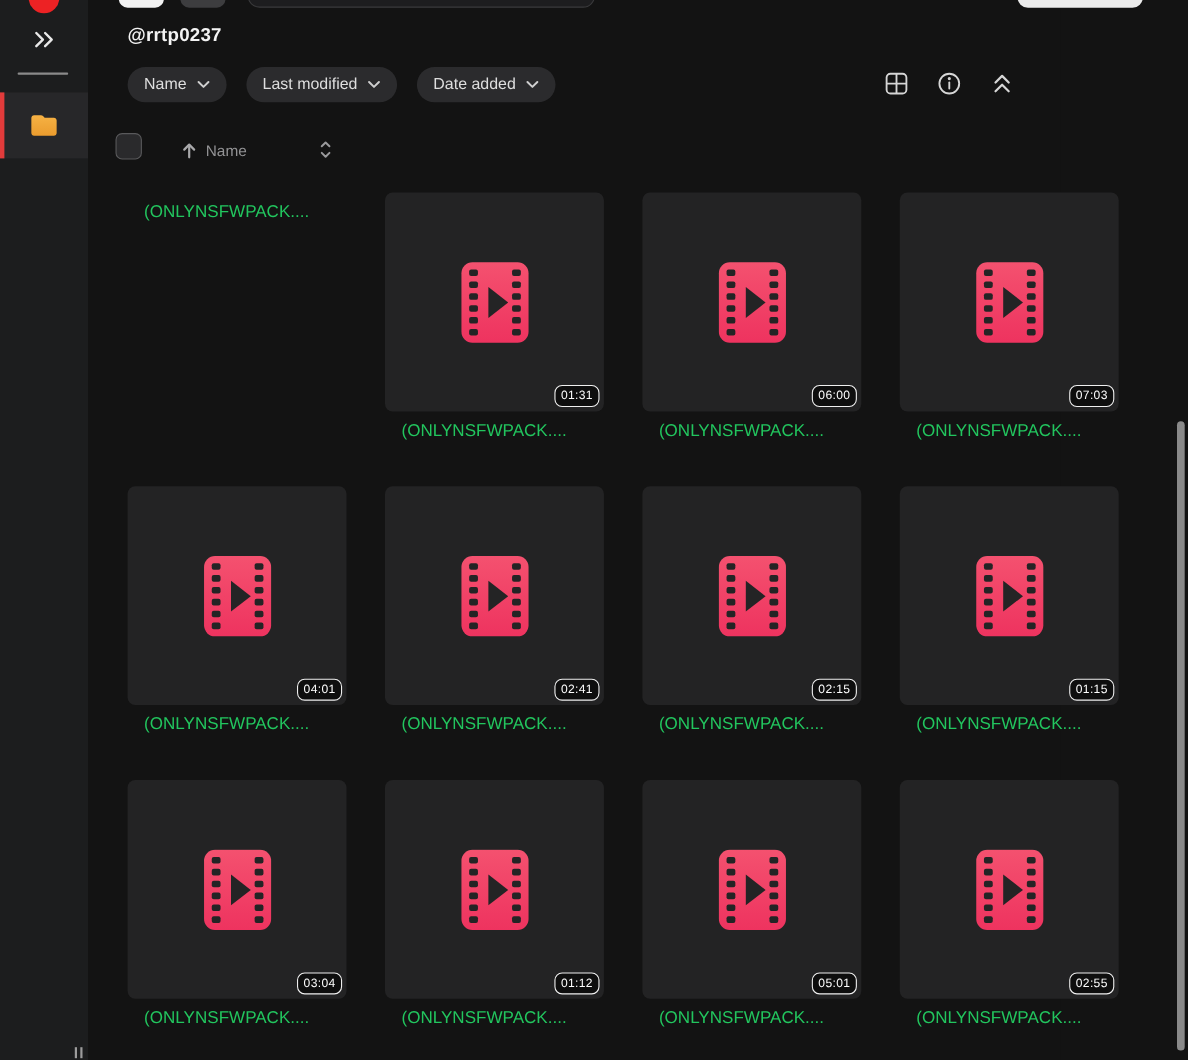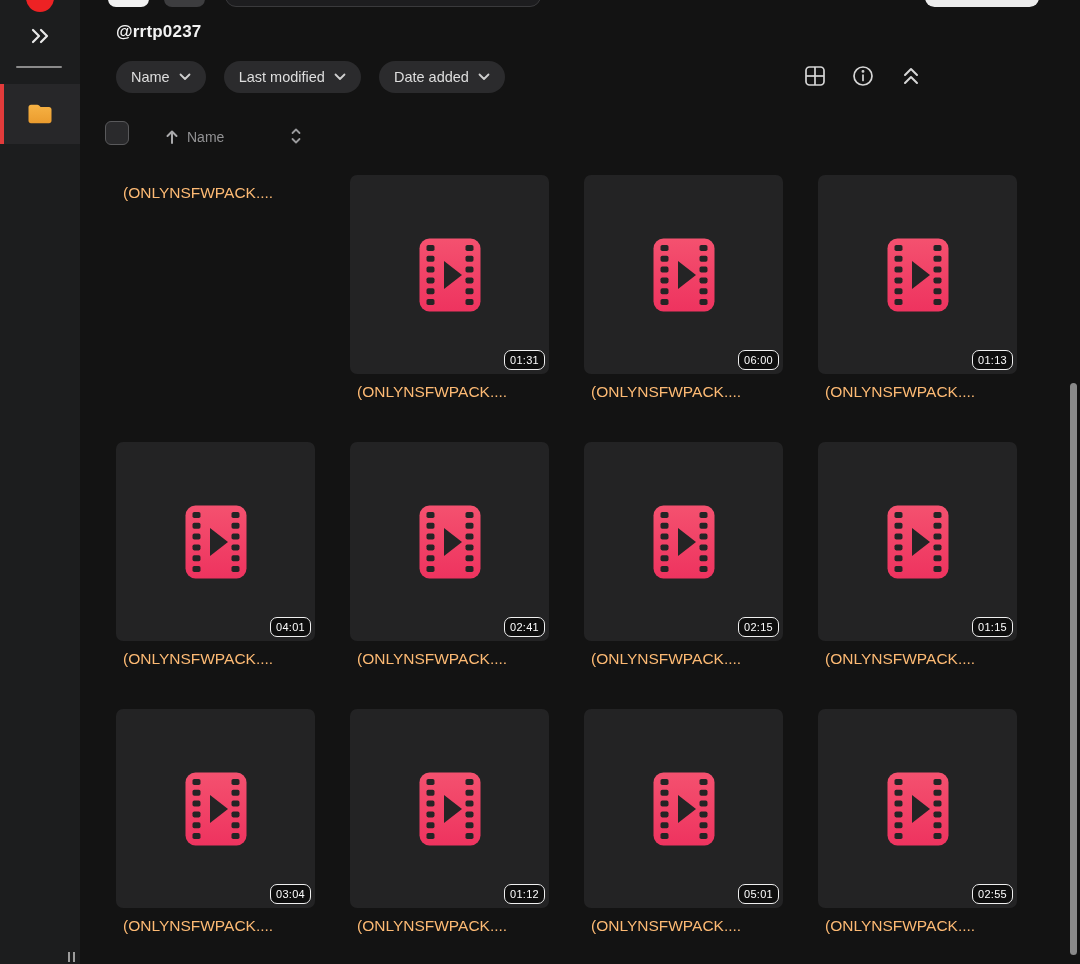--- a/index.html
+++ b/index.html
@@ -56,22 +56,22 @@
 
   
   .grid { position:absolute; left:116px; top:175px; width:901px;
           display:grid; grid-template-columns:repeat(4,199px); column-gap:35px; row-gap:41px; }
   .card { width:199px; cursor:pointer; }
   .tile { position:relative; width:199px; height:199px; background:#232324; border-radius:7px; }
   .tile svg.film { position:absolute; left:50%; top:50%; transform:translate(-50%,-50%); }
   .badge { position:absolute; right:4px; bottom:4px; background:#0e0e0e; color:#fdfdfd;
            border:1.5px solid #efefef; border-radius:7px; font-size:11px; line-height:1;
            padding:4px 5px 3px; letter-spacing:.3px; }
-  .fname { margin-top:9px; padding-left:7px; color:#fdba74; font-size:15.5px;
-           white-space:nowrap; overflow:hidden; }
+  .fname { margin-top:9px; padding-left:7px; color:#22c55e; font-size:15.5px;
+           white-space:nowrap; overflow:hidden;margin-left:8px; }
 
   
   .scroll-thumb { position:absolute; left:1070px; top:383px; width:7px; height:572px;
                   background:#8a8a8a; border-radius:4px; }
 </style>
 </head>
 <body>
 
 <svg width="0" height="0" style="position:absolute" aria-hidden="true">
   <defs>
@@ -245,21 +245,21 @@
               <rect x="7.5" y="61" width="8" height="6" rx="1.8"></rect>
           <rect x="46.5" y="7" width="8" height="6" rx="1.8"></rect>
               <rect x="46.5" y="17.8" width="8" height="6" rx="1.8"></rect>
           <rect x="46.5" y="28.6" width="8" height="6" rx="1.8"></rect>
               <rect x="46.5" y="39.4" width="8" height="6" rx="1.8"></rect>
           <rect x="46.5" y="50.2" width="8" height="6" rx="1.8"></rect>
               <rect x="46.5" y="61" width="8" height="6" rx="1.8"></rect>
           <path d="M25 23 L43 37 L25 51 Z"></path>
         </g>
       </svg>
-      <span class="badge">01:13</span>
+      <span class="badge">07:03</span>
     </div>
     <figcaption class="fname">(ONLYNSFWPACK....</figcaption>
   </figure>
 
   <figure class="card">
     <div class="tile">
       <svg class="film" width="62" height="74" viewBox="0 0 62 74">
         <rect x="0.5" y="0.5" width="61" height="73" rx="10" fill="url(#filmGrad)"></rect>
         <g fill="#242425">
           <rect x="7.5" y="7" width="8" height="6" rx="1.8"></rect>

